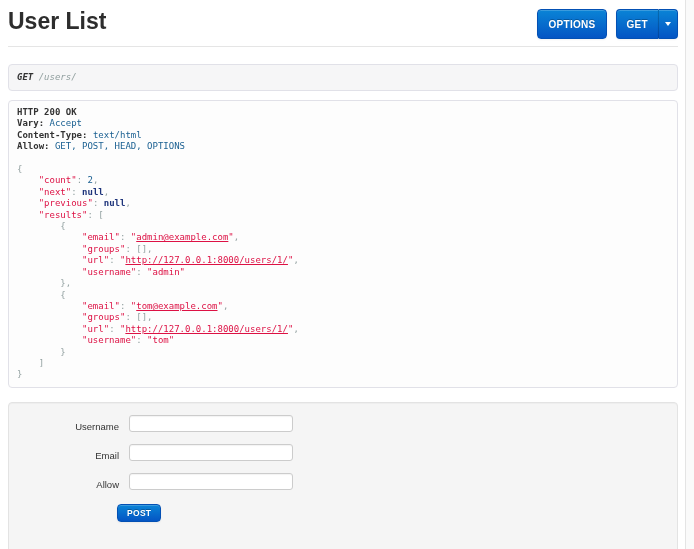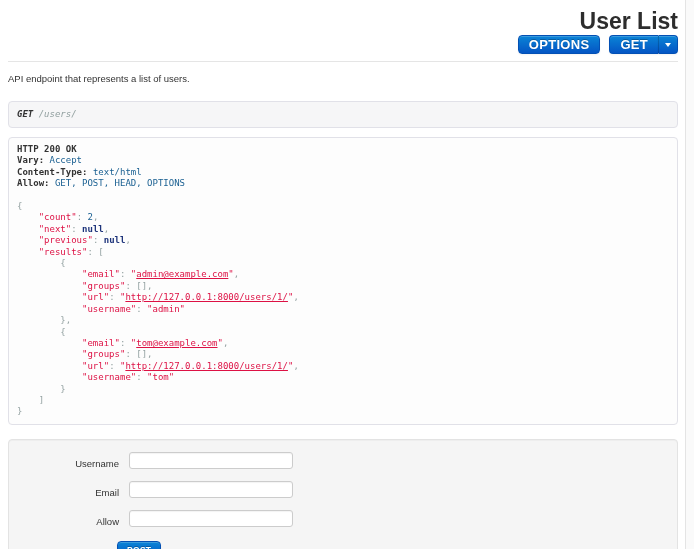--- a/index.html
+++ b/index.html
@@ -13,27 +13,27 @@
   .page { position: relative; width: 694px; height: 549px; }
   .content { position: absolute; left: 8px; top: 8px; width: 670px; }
 
   
   .scroll-gutter {
     position: absolute; top: 0; right: 0; bottom: 0; width: 9px;
     background: #fafafa; border-left: 1px solid #e4e4e4;
   }
 
   
-  .header-row { display: flex; align-items: flex-end; justify-content: space-between; flex-direction: column; }
+  .header-row { display: flex; align-items: flex-start; justify-content: space-between; }
   h1.page-title { font-size: 23px; font-weight: bold; color: #2d2d2d; line-height: 26px; }
   .btn-group-row { display: flex; gap: 9px; padding-top: 1px; }
   .btn {
     display: inline-flex; align-items: center; justify-content: center;
-    height: 19px; padding: 0 10px;
-    font-size: 13px; font-weight: bold; letter-spacing: 0.3px;
+    height: 30px; padding: 0 10px;
+    font-size: 10px; font-weight: bold; letter-spacing: 0.3px;
     color: #fff; text-shadow: 0 -1px 0 rgba(0,0,0,0.25);
     background: linear-gradient(to bottom, #0a84d6, #0455c4);
     border: 1px solid #0350b4; border-radius: 4px;
     box-shadow: inset 0 1px 0 rgba(255,255,255,0.2), 0 1px 2px rgba(0,0,0,0.05);
     cursor: pointer;
   }
   .btn-split { display: inline-flex; }
   .btn-split .btn-main { border-radius: 4px 0 0 4px; border-right: none; }
   .btn-split .btn-caret {
     border-radius: 0 4px 4px 0; padding: 0 6px;
@@ -112,21 +112,20 @@
           <button class="btn btn-main">GET</button>
           <button class="btn btn-caret">
             <span class="caret"></span>
           </button>
         </div>
       </div>
     </div>
 
     <hr class="header-rule">
 
-    <div class="endpoint-description">API endpoint that represents a list of users.</div>
 
     <div class="request-bar"><span class="method">GET</span><span class="path"> /users/</span></div>
 
     <pre class="response-pre"><span class="c-meta">HTTP 200 OK</span>
 <span class="c-meta">Vary:</span><span class="c-plain"> </span><span class="c-lit">Accept</span>
 <span class="c-meta">Content-Type:</span><span class="c-plain"> </span><span class="c-lit">text/html</span>
 <span class="c-meta">Allow:</span><span class="c-plain"> </span><span class="c-lit">GET, POST, HEAD, OPTIONS</span>
 
 <span class="c-pun">{</span>
 <span class="c-plain">    </span><span class="c-str">"count"</span><span class="c-pun">: </span><span class="c-lit">2</span><span class="c-pun">,</span>

